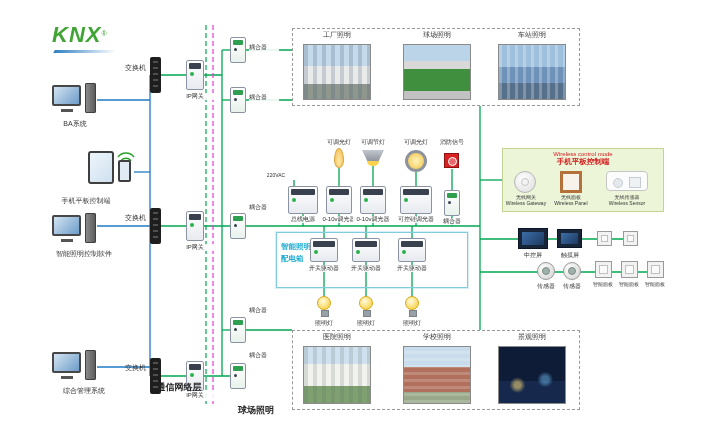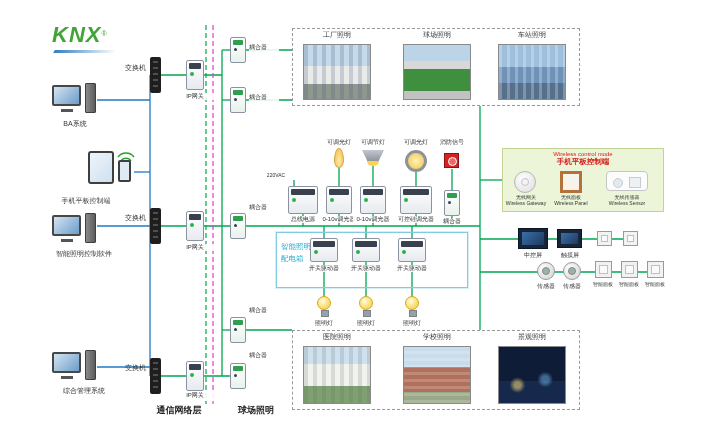--- a/index.html
+++ b/index.html
@@ -4,21 +4,21 @@
 <style>
   *{margin:0;padding:0;box-sizing:border-box}
   html,body{background:#fff}
   .stage{position:relative;width:715px;height:443px;background:#ffffff;overflow:hidden;
          font-family:"Liberation Sans","DejaVu Sans",sans-serif}
   svg.wires{position:absolute;left:0;top:0}
   .lbl{position:absolute;font-size:7px;line-height:1.15;color:#333;text-align:center;white-space:nowrap}
   .xs{font-size:6px}.xxs{font-size:5px}.md{font-size:7.5px}
   .bgw{background:rgba(255,255,255,.88)}
   .left-a{text-align:left}.right-a{text-align:right}
-  .red{color:#d42020}.cyan{color:#23aed3;font-weight:normal}
+  .red{color:#d42020}.cyan{color:#23aed3;font-weight:bold}
   .layer-lbl{position:absolute;font-size:9px;font-weight:bold;color:#222;text-align:center;white-space:nowrap}
 
   .gbox{position:absolute;border:1px dashed #9a9a9a}
   .bluebox{position:absolute;border:1px solid #7fccdf;box-shadow:0 0 0 1px rgba(127,204,223,.3)}
   .wbox{position:absolute;background:#edf5d9;border:1px solid #c2d394}
 
   .module{position:absolute;background:linear-gradient(#ffffff,#e7eaef);border:1px solid #8b93a3;border-radius:2px}
   .module::before{content:"";position:absolute;left:2px;right:2px;top:2px;height:6px;background:#39404e;border-radius:1px}
   .module::after{content:"";position:absolute;left:3px;top:11px;width:4px;height:4px;border-radius:50%;background:#27b34a}
   .coupler{position:absolute;background:linear-gradient(#ffffff,#e9f2ec);border:1px solid #8b93a3;border-radius:2px}
@@ -191,21 +191,21 @@
   <div class="lbl xs left-a bgw" style="left:249px;top:44px;width:30px">耦合器</div>
   <div class="coupler" style="left:230px;top:87px;width:16px;height:26px"></div>
   <div class="lbl xs left-a bgw" style="left:249px;top:94px;width:30px">耦合器</div>
   <div class="coupler" style="left:230px;top:213px;width:16px;height:26px"></div>
   <div class="lbl xs left-a bgw" style="left:249px;top:204px;width:30px">耦合器</div>
   <div class="coupler" style="left:230px;top:317px;width:16px;height:26px"></div>
   <div class="lbl xs left-a bgw" style="left:249px;top:307px;width:30px">耦合器</div>
   <div class="coupler" style="left:230px;top:363px;width:16px;height:26px"></div>
   <div class="lbl xs left-a bgw" style="left:249px;top:352px;width:30px">耦合器</div>
 
-  <div class="layer-lbl" style="left:142px;top:404px;width:74px">通信网络层</div>
+  <div class="layer-lbl" style="left:142px;top:381px;width:74px">通信网络层</div>
   <div class="layer-lbl" style="left:219px;top:404px;width:74px">球场照明</div>
 
   <div class="gbox" style="left:292px;top:28px;width:288px;height:78px"></div>
   <div class="lbl" style="left:303px;top:31px;width:68px">工厂照明</div>
   <div class="photo p-factory" style="left:303px;top:44px;height:56px"></div>
   <div class="lbl" style="left:403px;top:31px;width:68px">球场照明</div>
   <div class="photo p-stadium" style="left:403px;top:44px;height:56px"></div>
   <div class="lbl" style="left:498px;top:31px;width:68px">车站照明</div>
   <div class="photo p-station" style="left:498px;top:44px;height:56px"></div>
 

